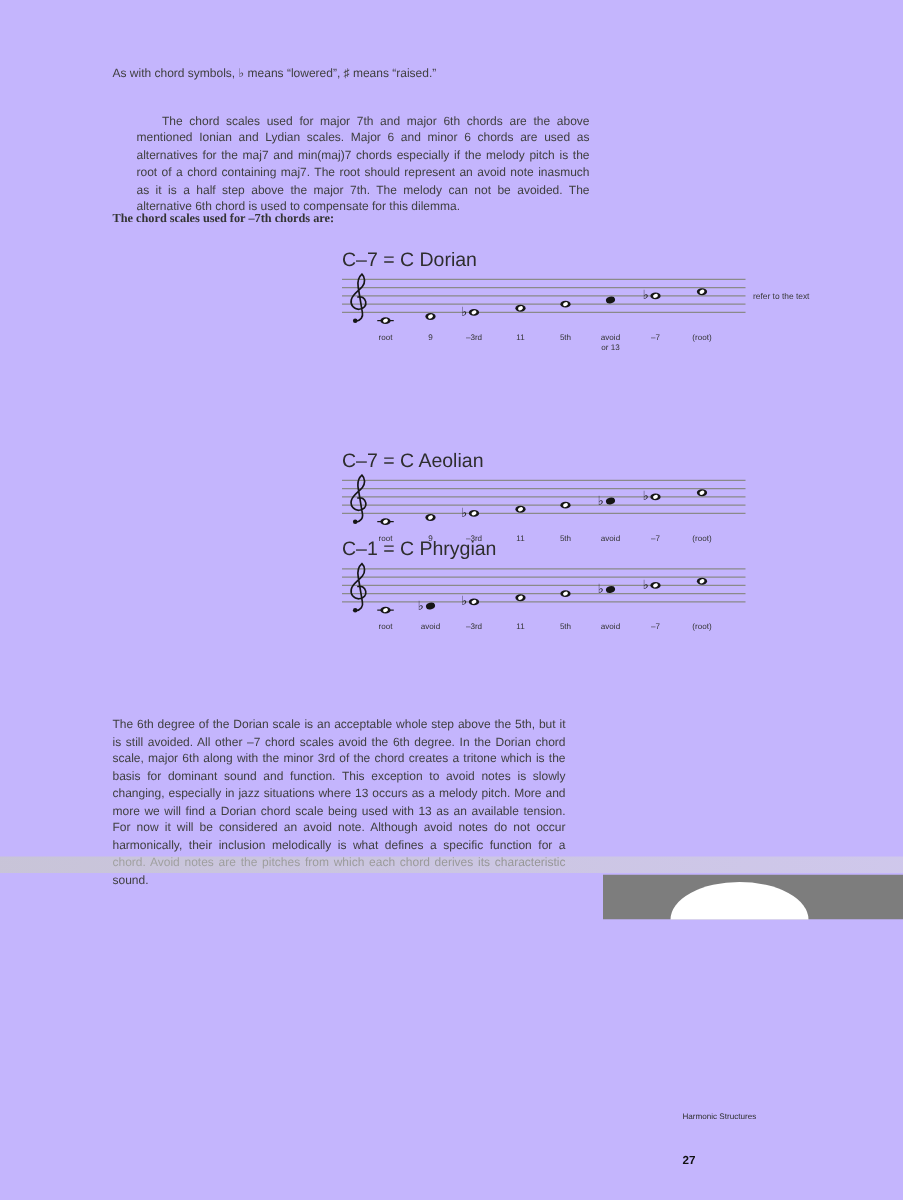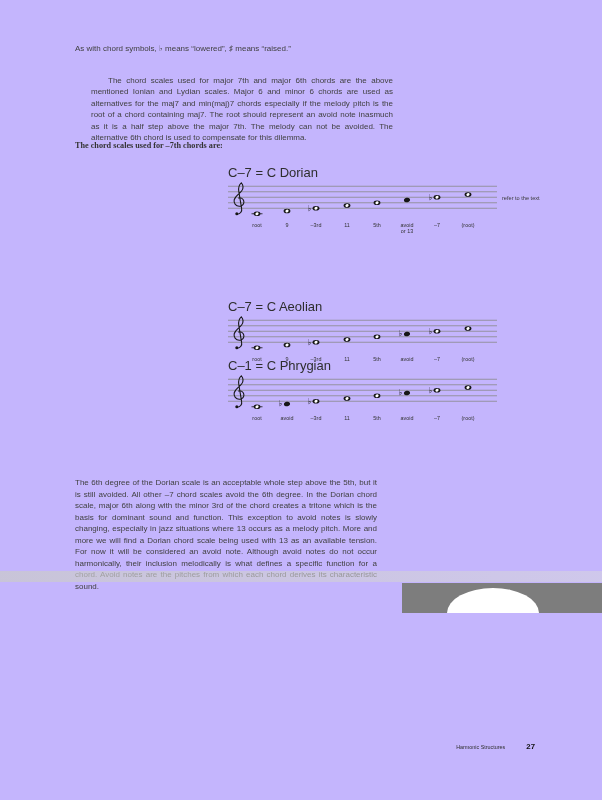--- a/index.html
+++ b/index.html
@@ -17,21 +17,21 @@
   .staff-block.b1{top:168px;}
   .staff-block.b2{top:265px;margin-top:37px;}
   .staff-block.b3{top:361px;}
   .staff-title{font-size:13px;color:#2e2e2e;line-height:9px;height:9px;}
   .staff-svg{display:block;margin-top:1px;overflow:visible;font-family:"Liberation Sans","DejaVu Sans",sans-serif;}
   .side-note{position:absolute;left:274px;top:27px;font-size:5.6px;color:#3a3a3a;white-space:nowrap;}
   .scan-band{position:absolute;left:0;top:571px;width:602px;height:11px;z-index:5;
     background:linear-gradient(to right, rgba(202,202,202,0.72), rgba(218,218,218,0.5));}
   .corner-shape{position:absolute;left:402px;top:583px;z-index:6;display:block;}
   .footer{position:absolute;left:455px;top:742px;width:80px;display:flex;justify-content:flex-end;
-    align-items:baseline;gap:21px;}
+    align-items:baseline;gap:21px;flex-direction:column;}
   .footer-section{font-size:5.4px;color:#2e2e2e;white-space:nowrap;}
   .footer-page{font-size:7.8px;font-weight:700;color:#111;}
 </style>
 </head>
 <body>
 
 <div class="page">
 
   <p class="intro">As with chord symbols, ♭ means “lowered”, ♯ means “raised.”</p>
 

